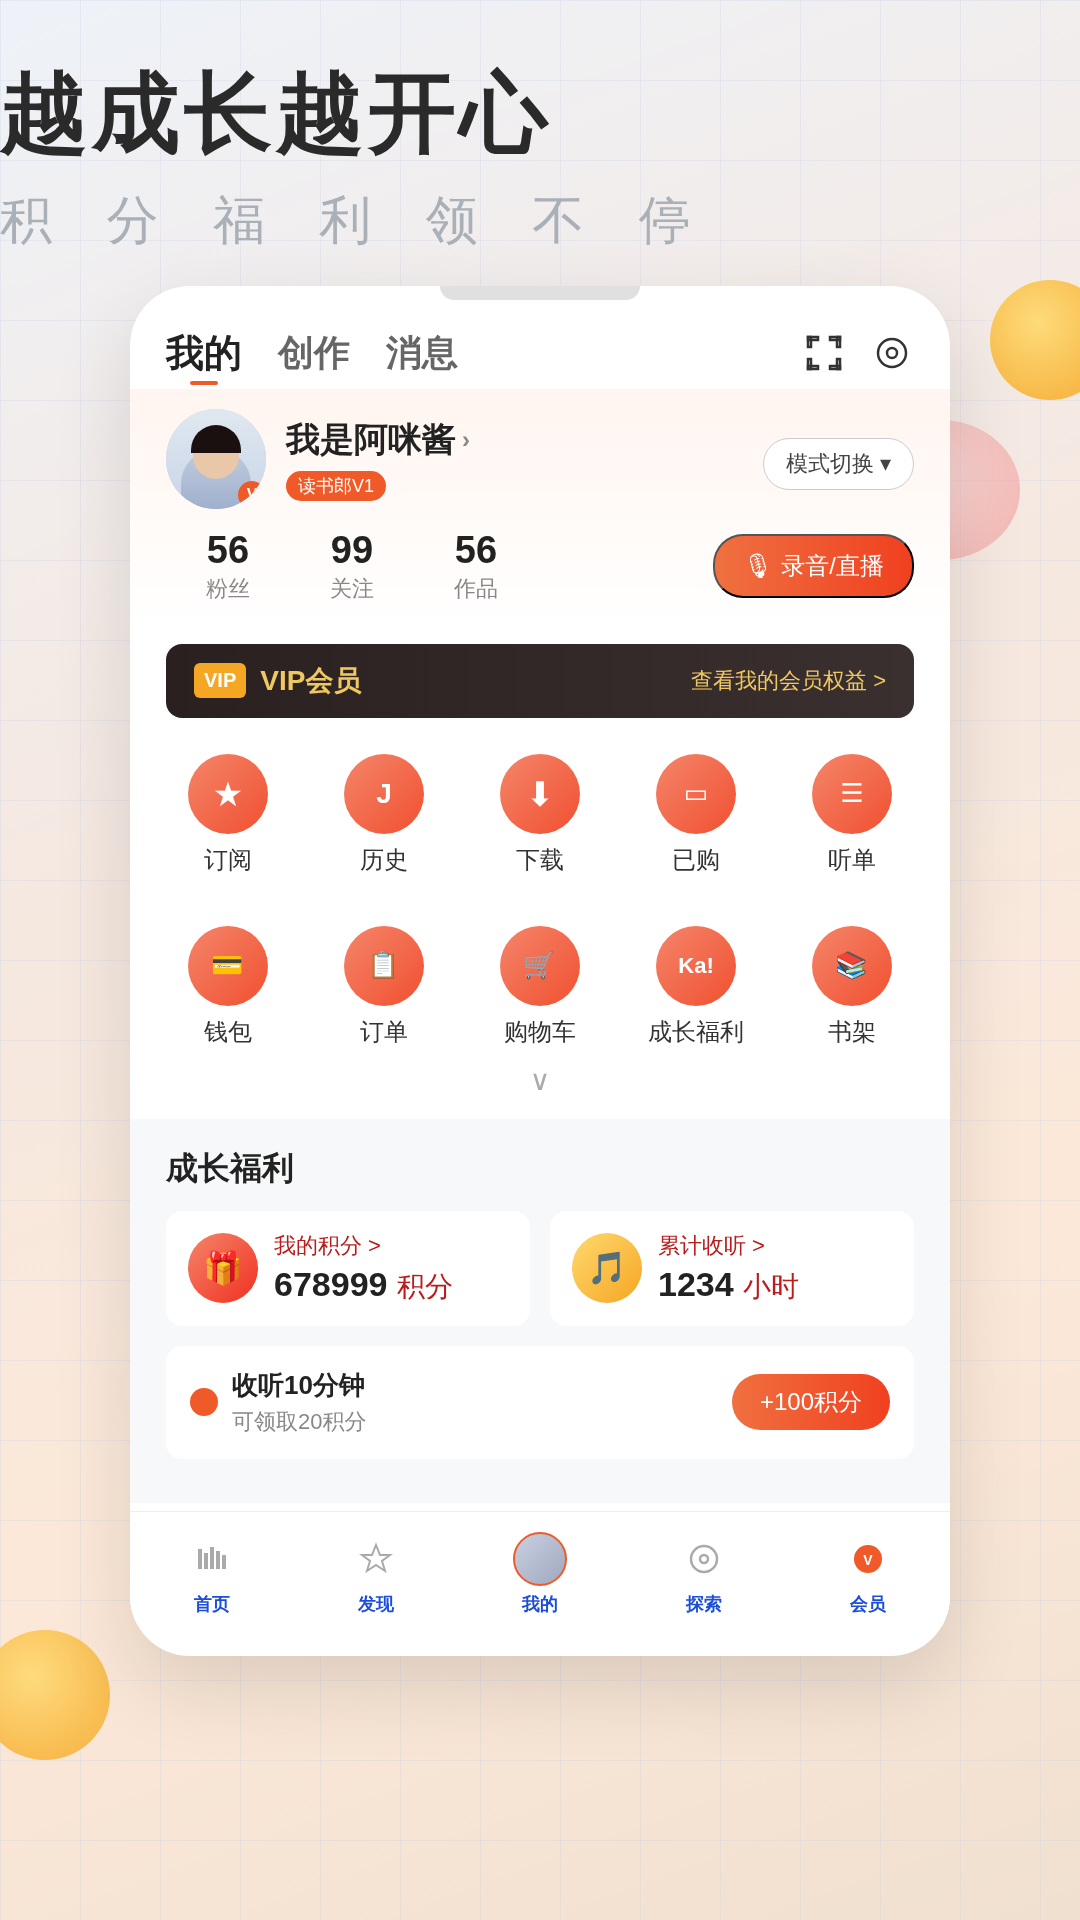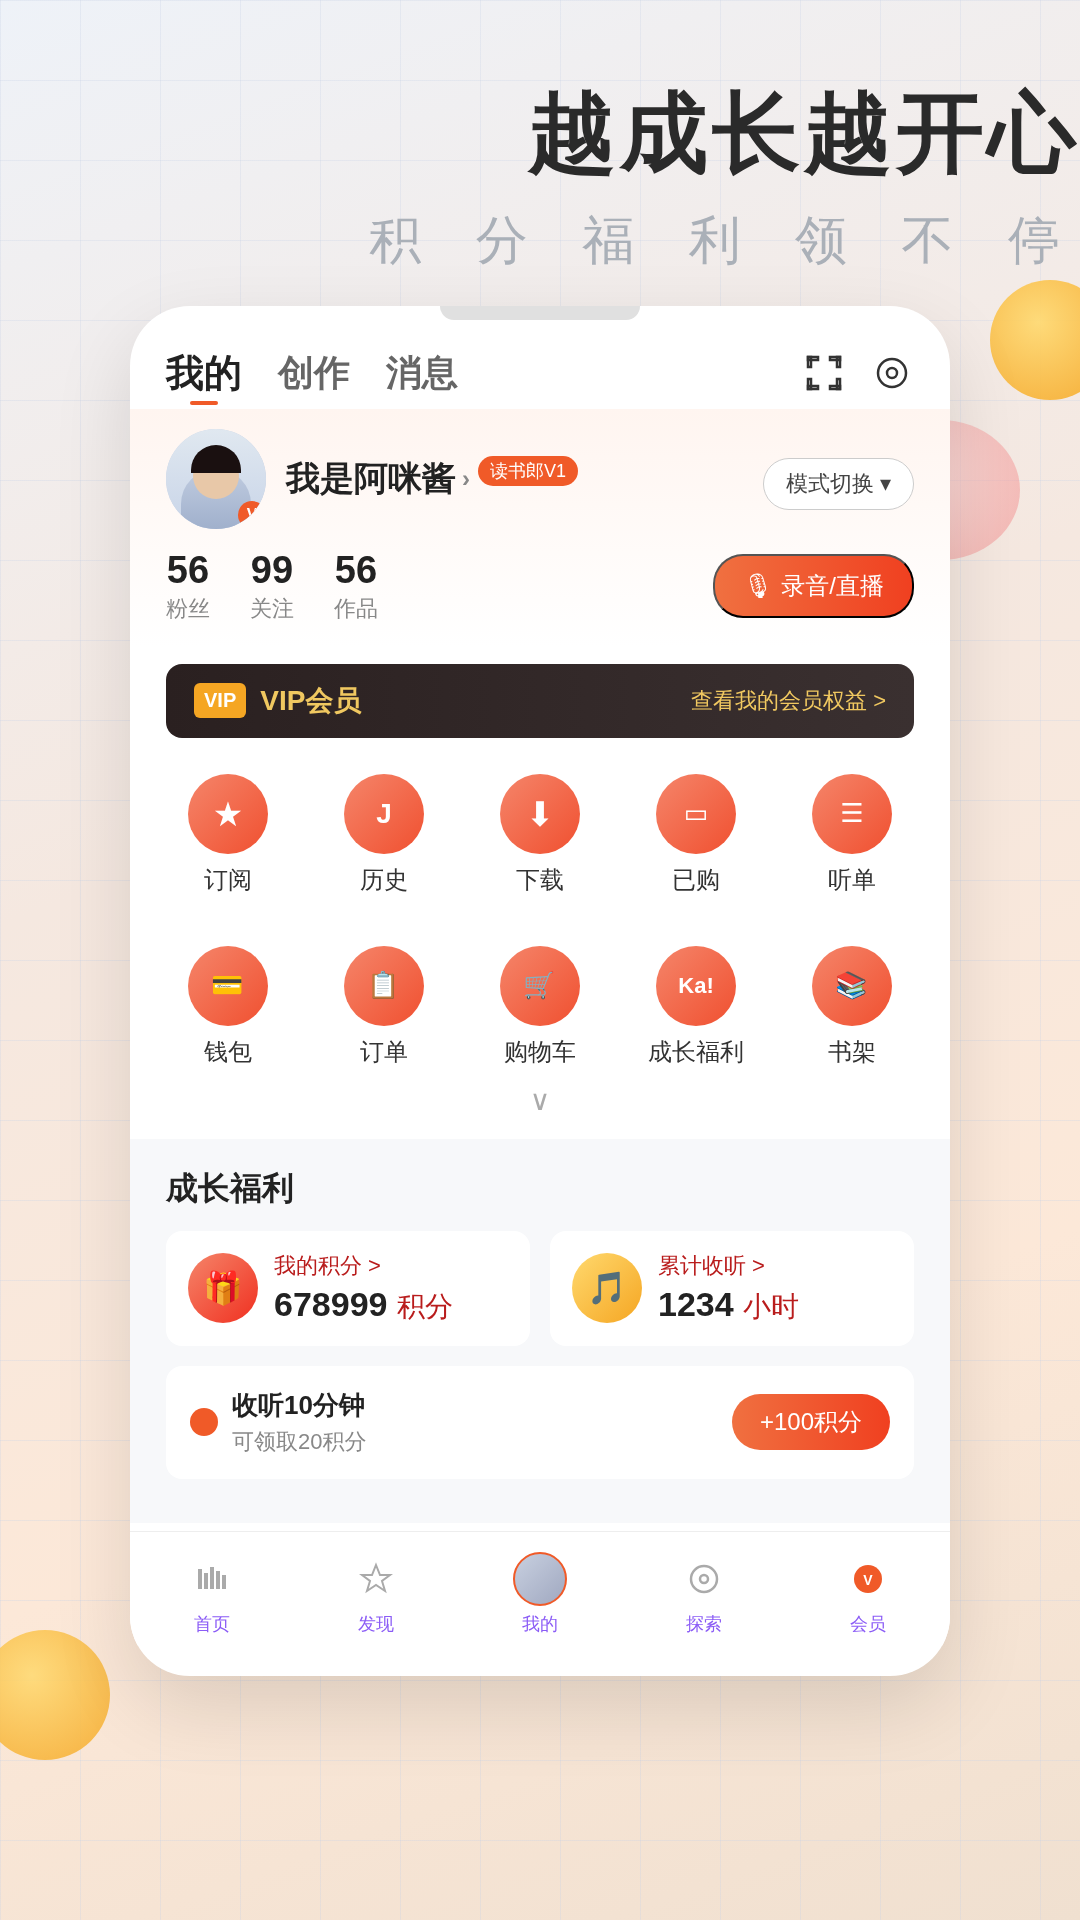--- a/index.html
+++ b/index.html
@@ -53,22 +53,22 @@
       height: 130px;
       border-radius: 50%;
       background: radial-gradient(circle at 40% 35%, #ffd96e, #f5a623);
       opacity: 0.85;
     }
 
     
     .hero-area {
       position: relative;
       z-index: 1;
-      text-align: right;
-      padding-top: 80px;
+      text-align: left;
+      padding-top: 60px;
       padding-bottom: 30px;
     }
     .hero-title {
       font-size: 88px;
       font-weight: 700;
       color: #2a2a2a;
       letter-spacing: 4px;
       line-height: 1.2;
     }
     .hero-subtitle {
@@ -190,21 +190,21 @@
       border-radius: 50%;
       display: flex;
       align-items: center;
       justify-content: center;
       color: #fff;
       font-size: 16px;
       font-weight: 700;
     }
     .profile-info {
       display: flex;
-      flex-direction: row;
+      flex-direction: column;
       gap: 8px;
     }
     .profile-name {
       font-size: 34px;
       font-weight: 700;
       color: #222;
       display: flex;
       align-items: center;
       gap: 6px;
     }
@@ -243,20 +243,21 @@
       margin-top: 4px;
     }
     .stats-left {
       display: flex;
       gap: 40px;
     }
     .stat-item {
       display: flex;
       flex-direction: column;
       align-items: center;
+      margin-left: 40px;
     }
     .stat-number {
       font-size: 38px;
       font-weight: 700;
       color: #222;
     }
     .stat-label {
       font-size: 22px;
       color: #888;
       margin-top: 2px;
@@ -496,21 +497,22 @@
       width: 54px;
       height: 54px;
       display: flex;
       align-items: center;
       justify-content: center;
       font-size: 36px;
       color: #aaa;
     }
     .bottom-nav-label {
       font-size: 18px;
-      color: #8b5cf6;
+      color: #1d4ed8;
+      font-weight: bold;
     }
     .bottom-nav-avatar {
       width: 54px;
       height: 54px;
       border-radius: 50%;
       background: linear-gradient(135deg, #c8d0e0, #a0a8c0);
       border: 2px solid #f05a28;
     }
   </style>
 </head>

